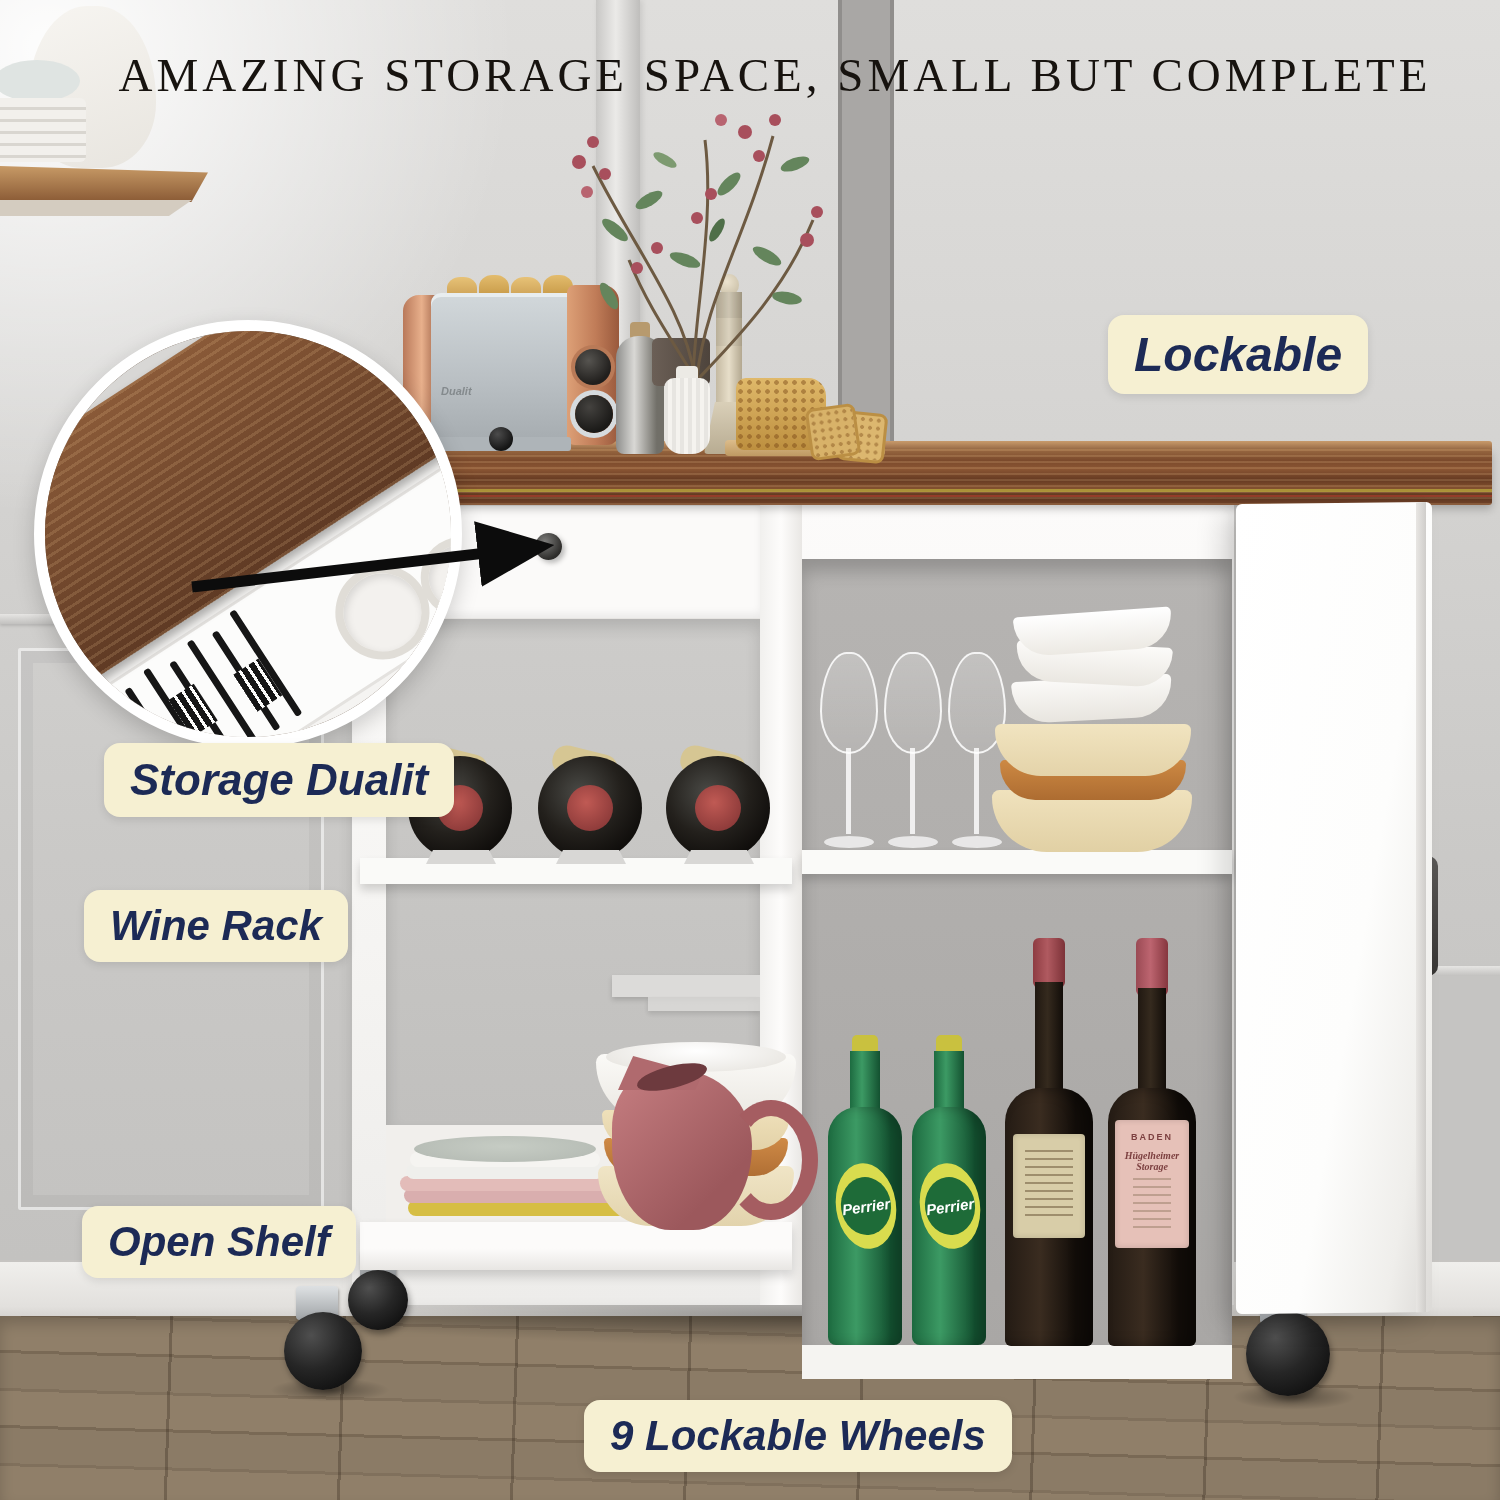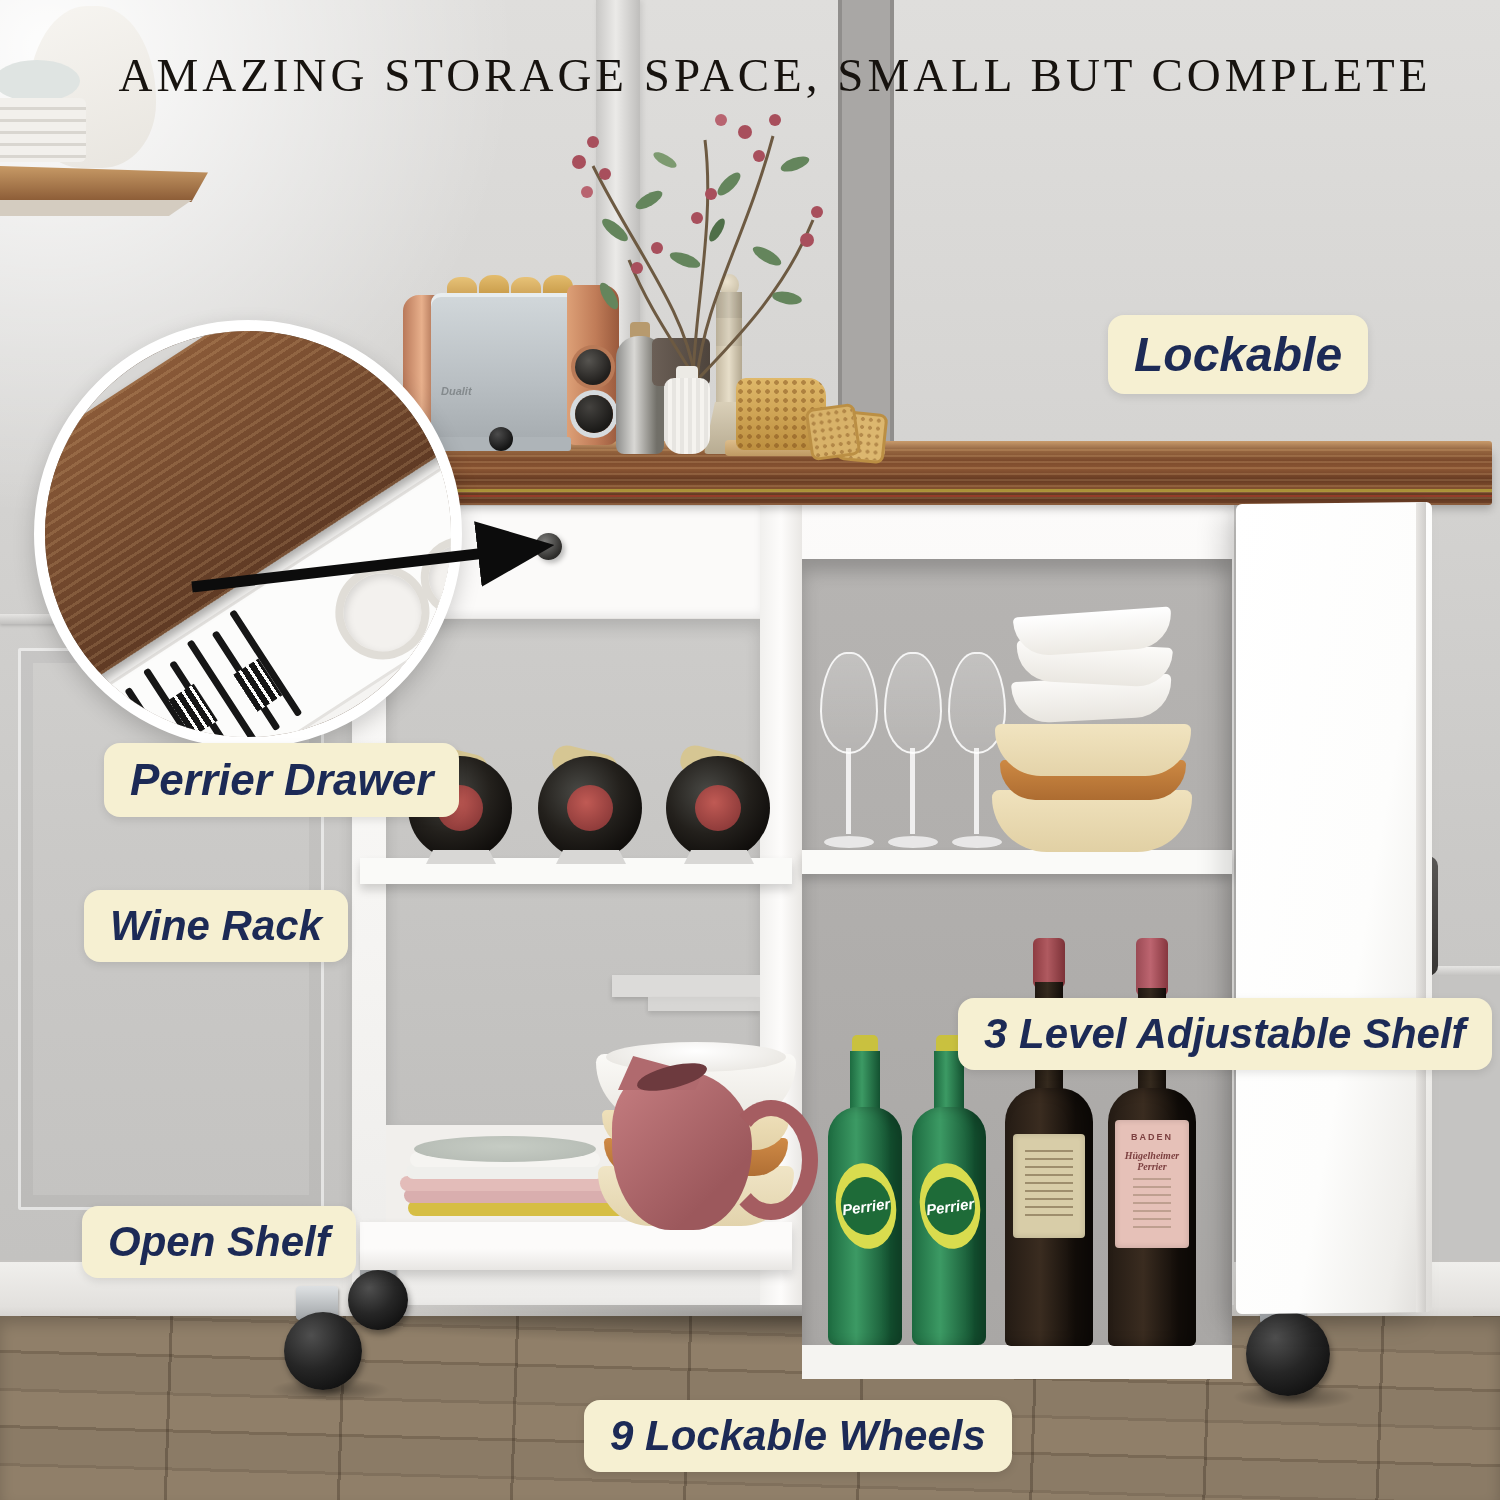--- a/index.html
+++ b/index.html
@@ -220,21 +220,21 @@
     <div class="abs label-paper" style="left:8px;top:196px;width:72px;height:104px;background:#d8cda8;border-radius:4px;">
       <div class="tiny-lines abs" style="left:12px;top:16px;width:48px;height:70px;"></div>
     </div>
   </div>
   <div class="abs" style="left:1108px;top:938px;width:88px;height:408px;z-index:11;">
     <div class="abs" style="left:28px;top:0;width:32px;height:58px;background:linear-gradient(90deg,#9a4a54,#bd6570 45%,#86363e);border-radius:6px;"></div>
     <div class="abs btl-neck" style="left:30px;top:50px;width:28px;height:114px;"></div>
     <div class="abs winebtl" style="left:0;top:150px;width:88px;height:258px;"></div>
     <div class="abs label-paper" style="left:7px;top:182px;width:74px;height:128px;background:#e6c1b8;border-radius:4px;text-align:center;color:#7c4040;">
       <div style="font:700 9px 'Liberation Sans',sans-serif;margin-top:12px;letter-spacing:2px;text-align:center;">BADEN</div>
-      <div style="font:italic 700 10px 'Liberation Serif',serif;margin-top:8px;">Hügelheimer Perrier</div>
+      <div style="font:italic 700 10px 'Liberation Serif',serif;margin-top:8px;">Hügelheimer Storage</div>
       <div class="tiny-lines abs" style="left:18px;top:58px;width:38px;height:52px;opacity:.6;"></div>
     </div>
   </div>
 
   <div class="abs tt-face" style="left:330px;top:441px;width:1162px;height:12px;z-index:12;"></div>
   <div class="abs tabletop" style="left:330px;top:449px;width:1162px;height:56px;z-index:12;">
     <div class="abs" style="left:0;top:40px;width:1162px;height:3px;background:#b7a43c;opacity:.8;"></div>
     <div class="abs" style="left:0;top:46px;width:1162px;height:2px;background:#a23f2c;opacity:.8;"></div>
   </div>
 
@@ -354,19 +354,18 @@
   <svg class="abs" style="left:150px;top:495px;z-index:35;" width="440" height="120" viewBox="0 0 440 120">
     <defs>
       <marker id="ah" markerWidth="7" markerHeight="6" refX="5.5" refY="3" orient="auto">
         <polygon points="0,0 7,3 0,6" fill="#0c0c0c"></polygon>
       </marker>
     </defs>
     <line x1="42" y1="92" x2="388" y2="52" stroke="#0c0c0c" stroke-width="11" marker-end="url(#ah)"></line>
   </svg>
 
   <div class="abs callout" style="left:1108px;top:315px;font-size:48px;">Lockable</div>
-  <div class="abs callout" style="left:104px;top:743px;">Perrier Drawer</div>
+  <div class="abs callout" style="left:104px;top:743px;">Storage Dualit</div>
   <div class="abs callout" style="left:84px;top:890px;font-size:42px;">Wine Rack</div>
-  <div class="abs callout" style="left:958px;top:998px;font-size:42px;">3 Level Adjustable Shelf</div>
   <div class="abs callout" style="left:82px;top:1206px;font-size:42px;">Open Shelf</div>
   <div class="abs callout" style="left:584px;top:1400px;font-size:42px;">9 Lockable Wheels</div>
 
 </div>
 
 </body></html>

